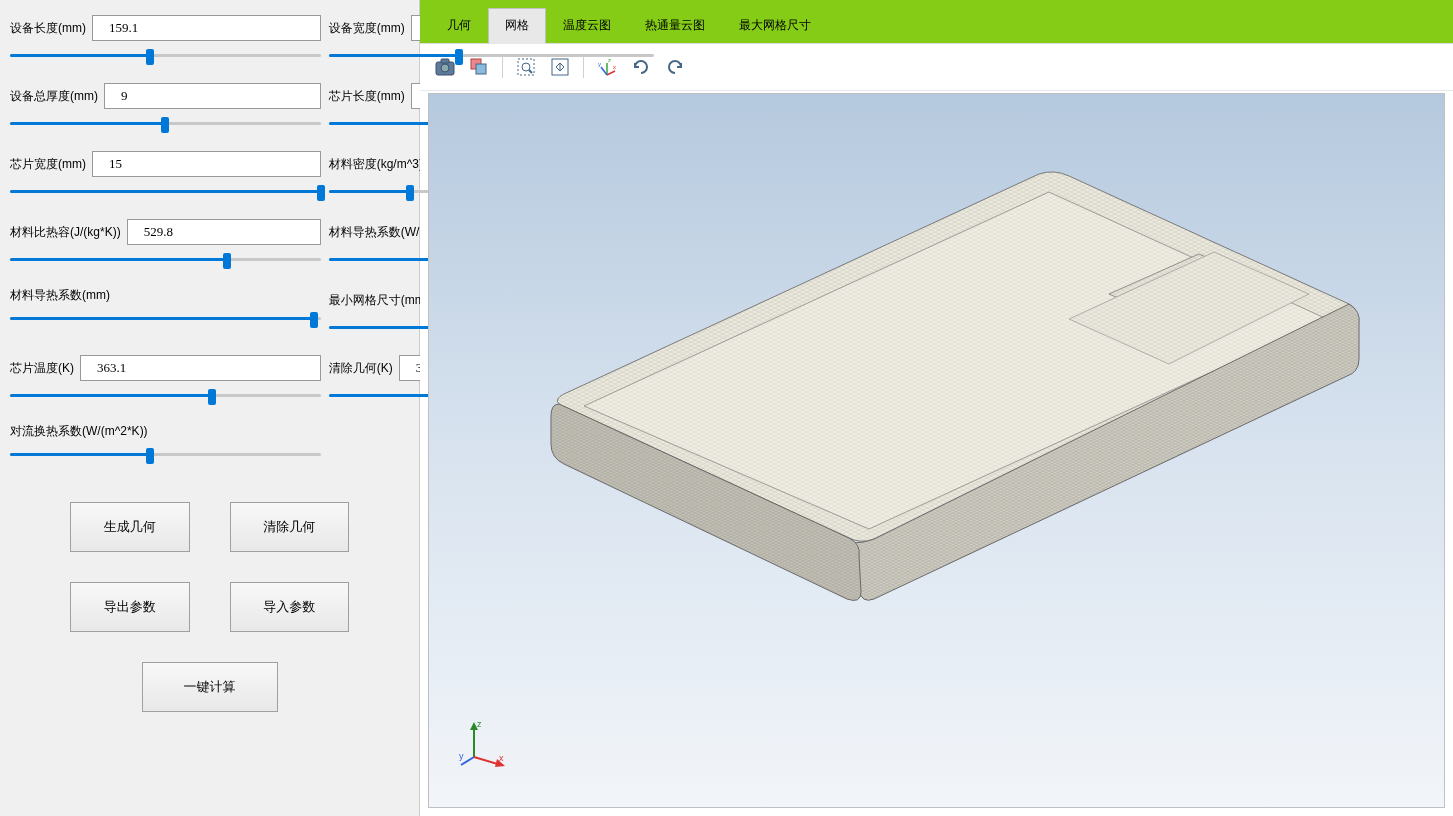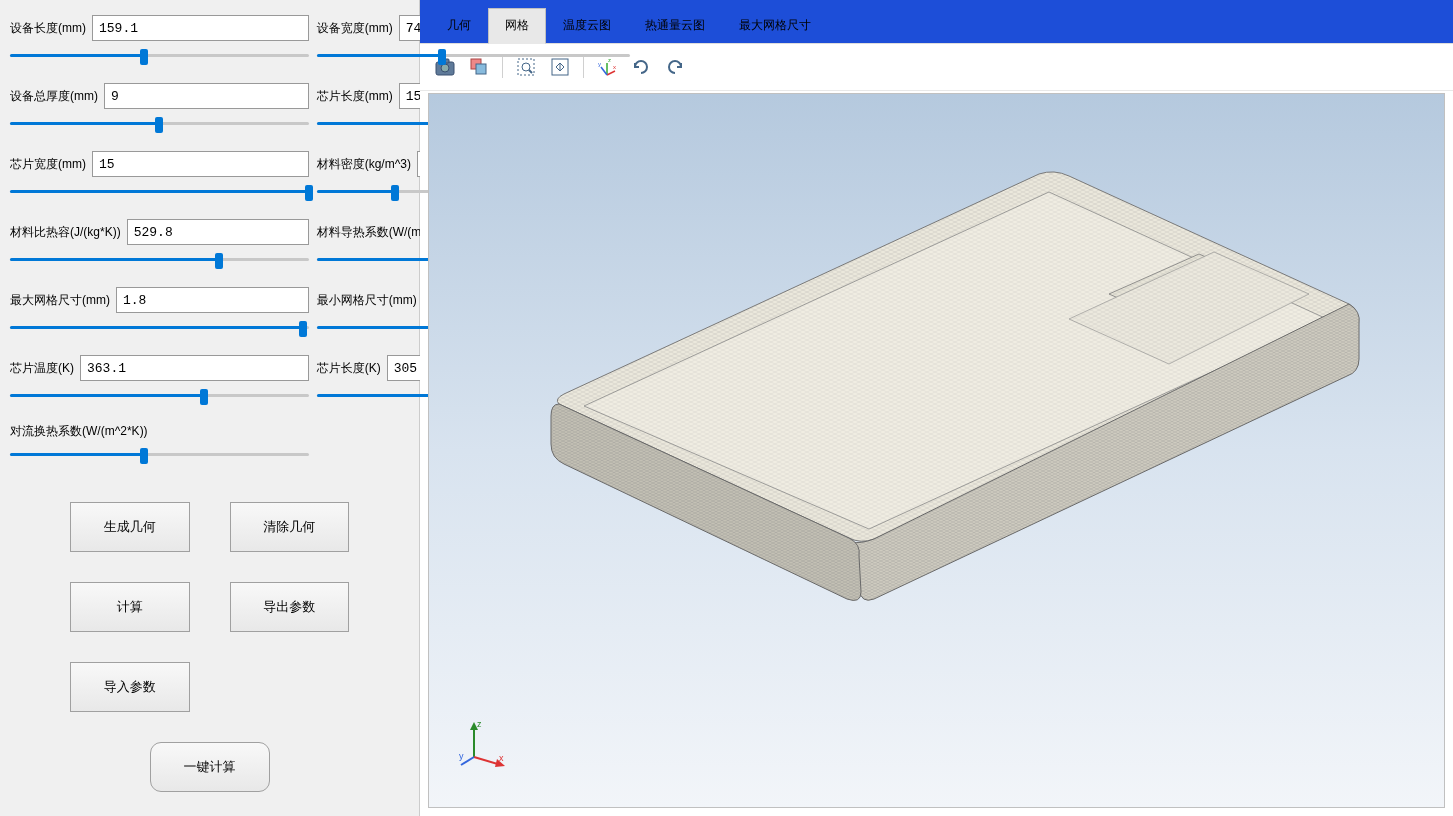--- a/index.html
+++ b/index.html
@@ -25,22 +25,22 @@
       gap: 20px 8px;
     }
     .param-item { display: flex; flex-direction: column; gap: 6px; }
     .param-row { display: flex; align-items: center; gap: 6px; }
     .param-label { white-space: nowrap; font-size: 12px; color: #000; }
     .param-input {
       flex: 1;
       min-width: 60px;
       height: 26px;
       border: 1px solid #999;
-      padding: 0 6px;
-      font-family: Liberation Mono, monospace;
+      padding: 0 16px;
+      font-family: Liberation Serif, serif;
       font-size: 13px;
     }
     .slider-track {
       position: relative;
       height: 16px;
       display: flex;
       align-items: center;
     }
     .slider-line {
       width: 100%;
@@ -78,33 +78,32 @@
       height: 50px;
       background: linear-gradient(#f8f8f8, #e8e8e8);
       border: 1px solid #a0a0a0;
       font-size: 13px;
       cursor: pointer;
       font-family: inherit;
     }
     .big-btn {
       grid-column: 1 / 3;
       justify-self: center;
-      width: 120px;
-      border-radius: 11px;
+      width: 136px;
     }
     .right-panel {
       flex: 1;
       display: flex;
       flex-direction: column;
       background: #fff;
       height: 816px;
     }
     .tabs {
       display: flex;
-      background: #1d4ed8;
+      background: #84cc16;
       border-bottom: 1px solid #ddd;
       padding: 8px 10px 0;
       gap: 0;
     }
     .tab {
       padding: 8px 16px;
       font-size: 12px;
       cursor: pointer;
       border: 1px solid transparent;
       background: transparent;
@@ -257,22 +256,21 @@
     </div>
     <div class="slider-track">
       <div class="slider-line">
         <div class="slider-fill" style="width:50%"></div>
         <div class="slider-thumb" style="left:50%"></div>
       </div>
     </div>
       </div>
       <div class="param-item">
     <div class="param-row">
-      <span class="param-label">最大网格尺寸(mm)</span>
-      <input class="param-input" value="1.8" style="">
+      <span class="param-label">材料导热系数(mm)</span>
     </div>
     <div class="slider-track">
       <div class="slider-line">
         <div class="slider-fill" style="width:98%"></div>
         <div class="slider-thumb" style="left:98%"></div>
       </div>
     </div>
       </div>
       <div class="param-item">
     <div class="param-row">
@@ -293,21 +291,21 @@
     </div>
     <div class="slider-track">
       <div class="slider-line">
         <div class="slider-fill" style="width:65%"></div>
         <div class="slider-thumb" style="left:65%"></div>
       </div>
     </div>
       </div>
       <div class="param-item">
     <div class="param-row">
-      <span class="param-label">芯片长度(K)</span>
+      <span class="param-label">清除几何(K)</span>
       <input class="param-input" value="305" style="">
     </div>
     <div class="slider-track">
       <div class="slider-line">
         <div class="slider-fill" style="width:65%"></div>
         <div class="slider-thumb" style="left:65%"></div>
       </div>
     </div>
       </div>
       <div class="param-item single-col">
@@ -318,21 +316,20 @@
       <div class="slider-line">
         <div class="slider-fill" style="width:45%"></div>
         <div class="slider-thumb" style="left:45%"></div>
       </div>
     </div>
       </div>
     </div>
   <div class="buttons-area">
     <button class="action-btn">生成几何</button>
     <button class="action-btn">清除几何</button>
-    <button class="action-btn">计算</button>
     <button class="action-btn">导出参数</button>
     <button class="action-btn">导入参数</button>
     <button class="action-btn big-btn">一键计算</button>
   </div>
 </div>
 
 <div class="right-panel">
   <div class="tabs">
     <div class="tab">几何</div>
     <div class="tab active">网格</div>

